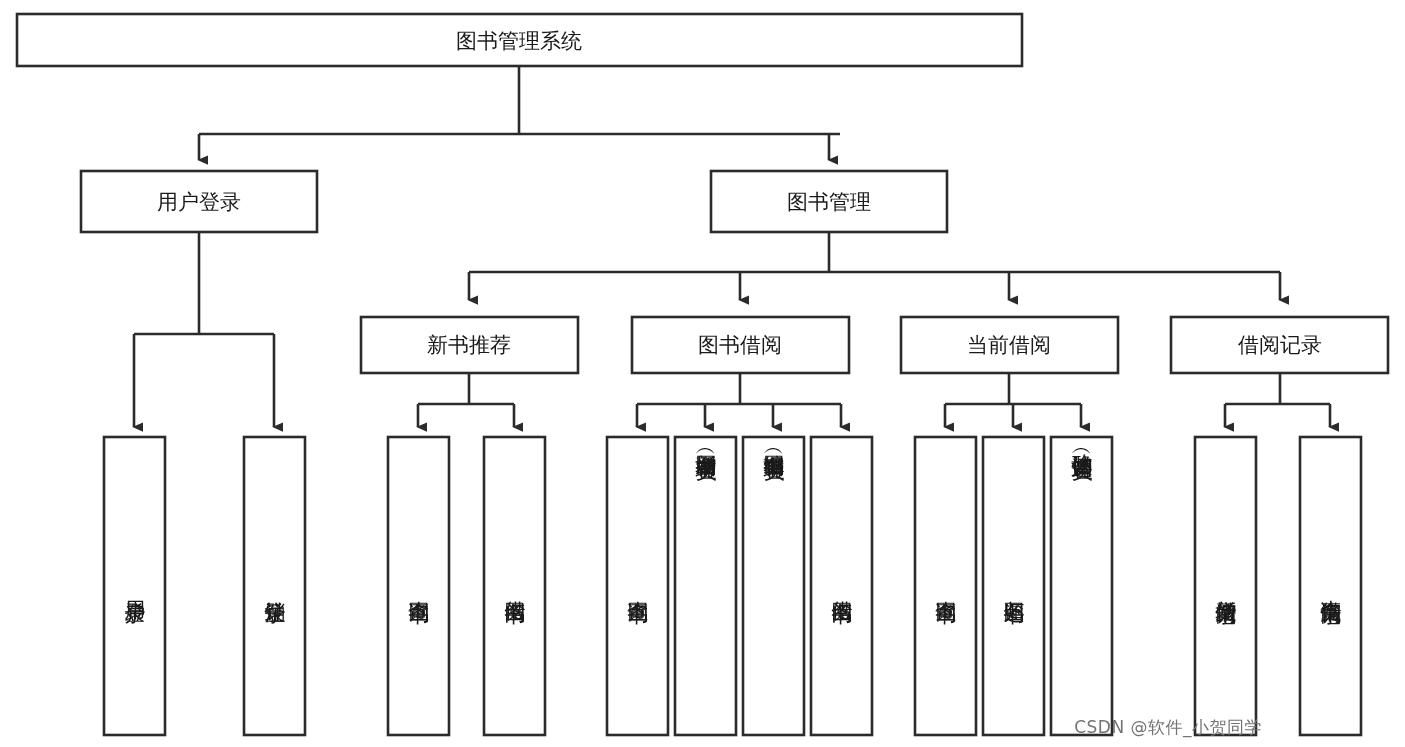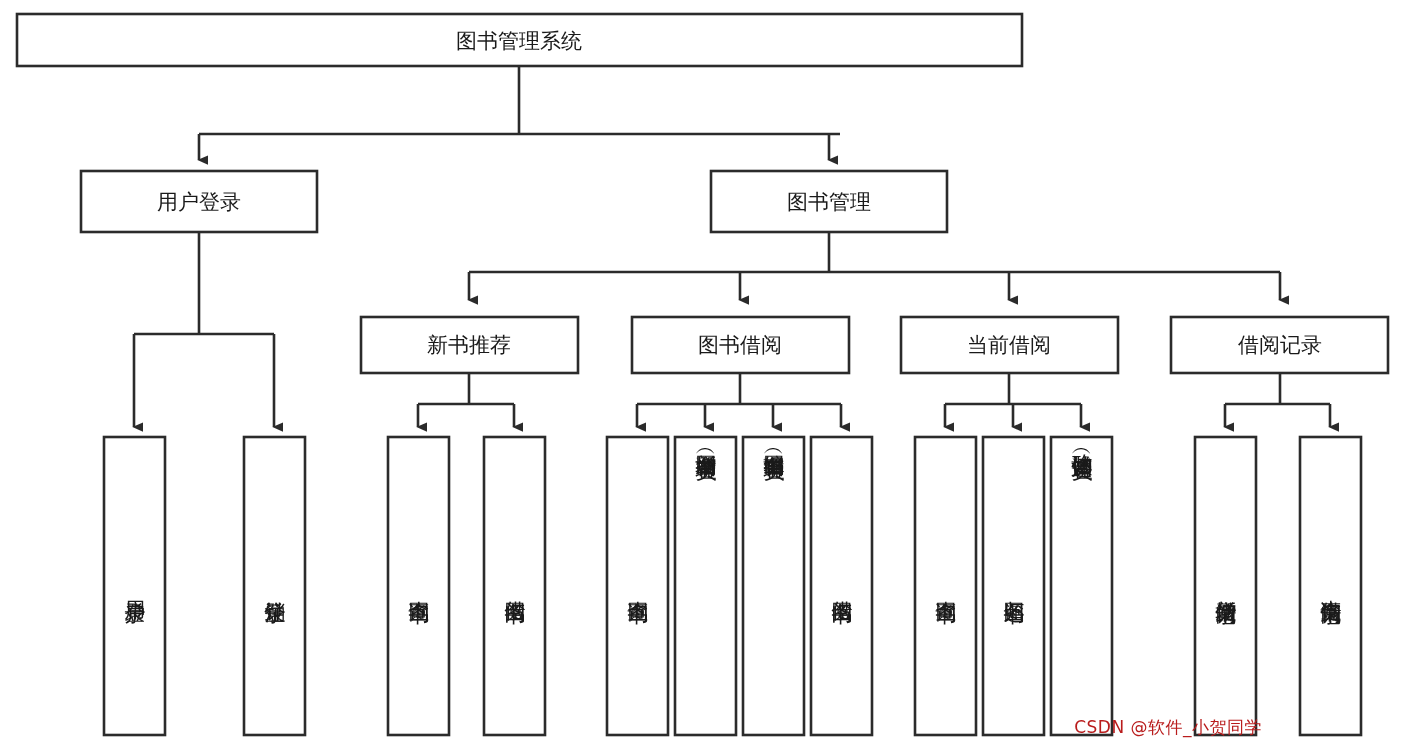--- a/index.html
+++ b/index.html
@@ -63,21 +63,21 @@
     color: #1a1a1a;
     white-space: nowrap;
     text-align: center;
   }
   .watermark {
     position: absolute;
     right: 8px;
     bottom: 8px;
     font-family: "DejaVu Sans", "Liberation Sans", sans-serif;
     font-size: 17px;
-    color: #b91c1c;
+    color: #737373;
     letter-spacing: 0.5px;
     white-space: nowrap;
   }
 </style>
 </head>
 <body>
 
 <div id="diagram-root">
 
   <svg class="diagram" viewBox="0 0 1405 747">

